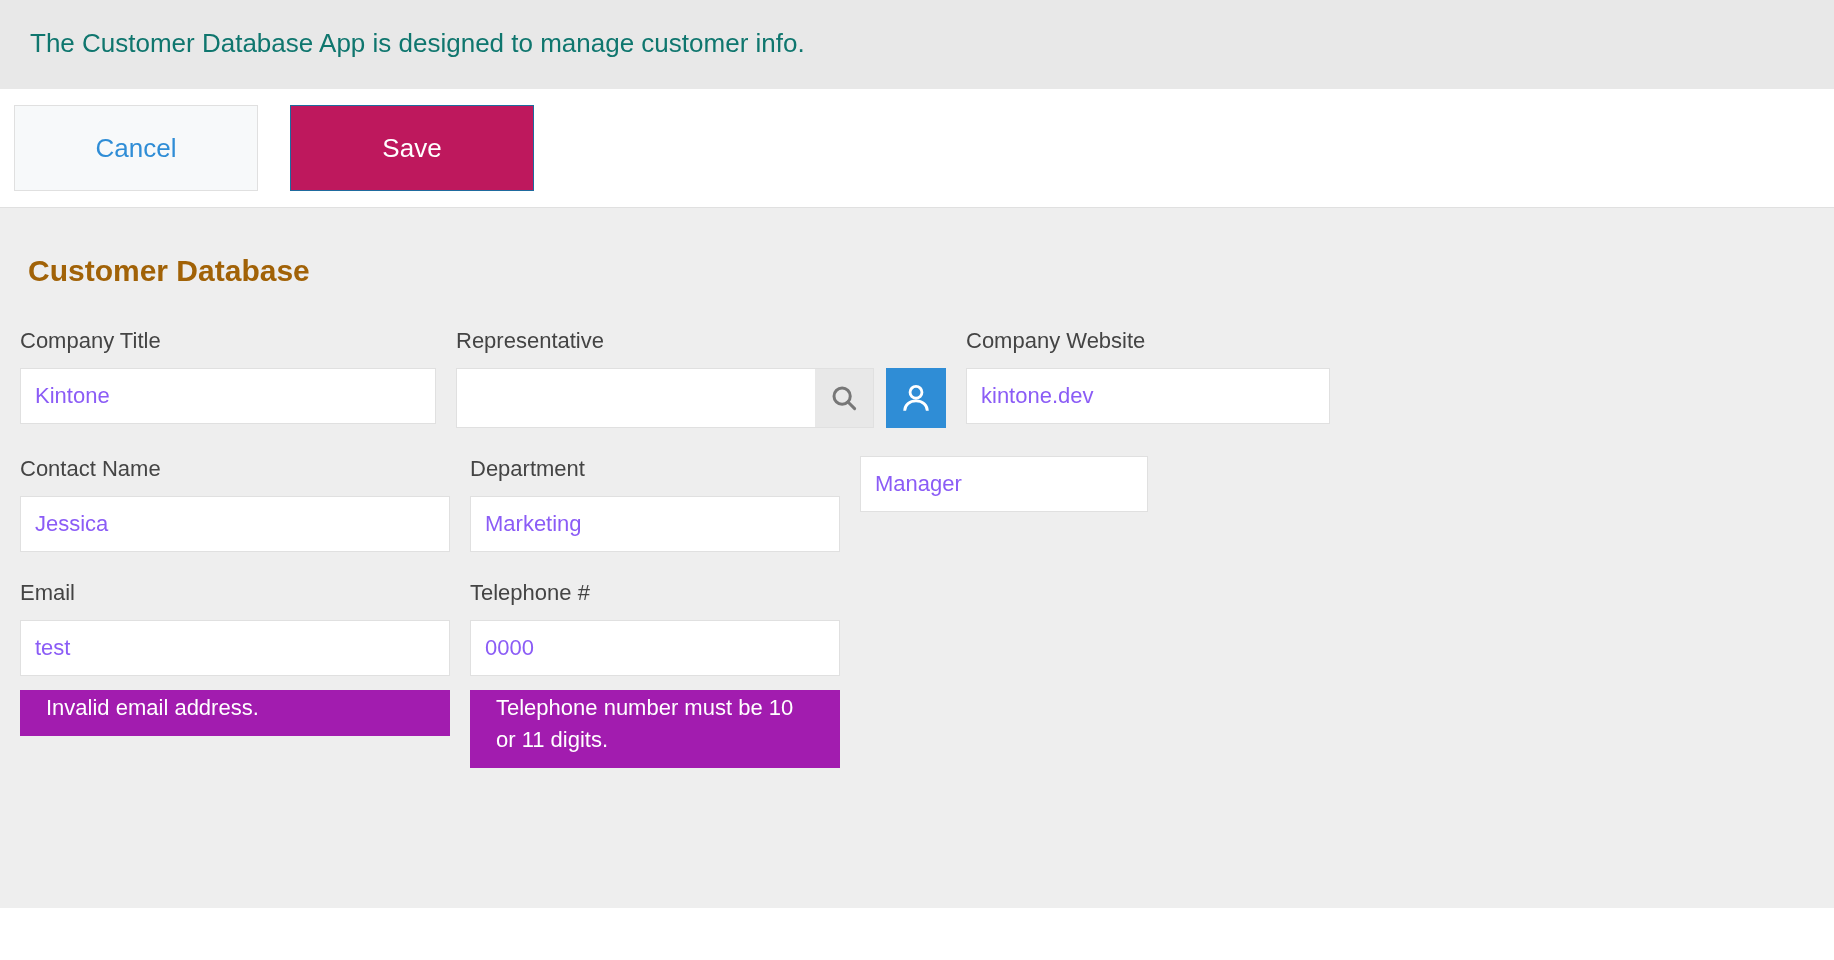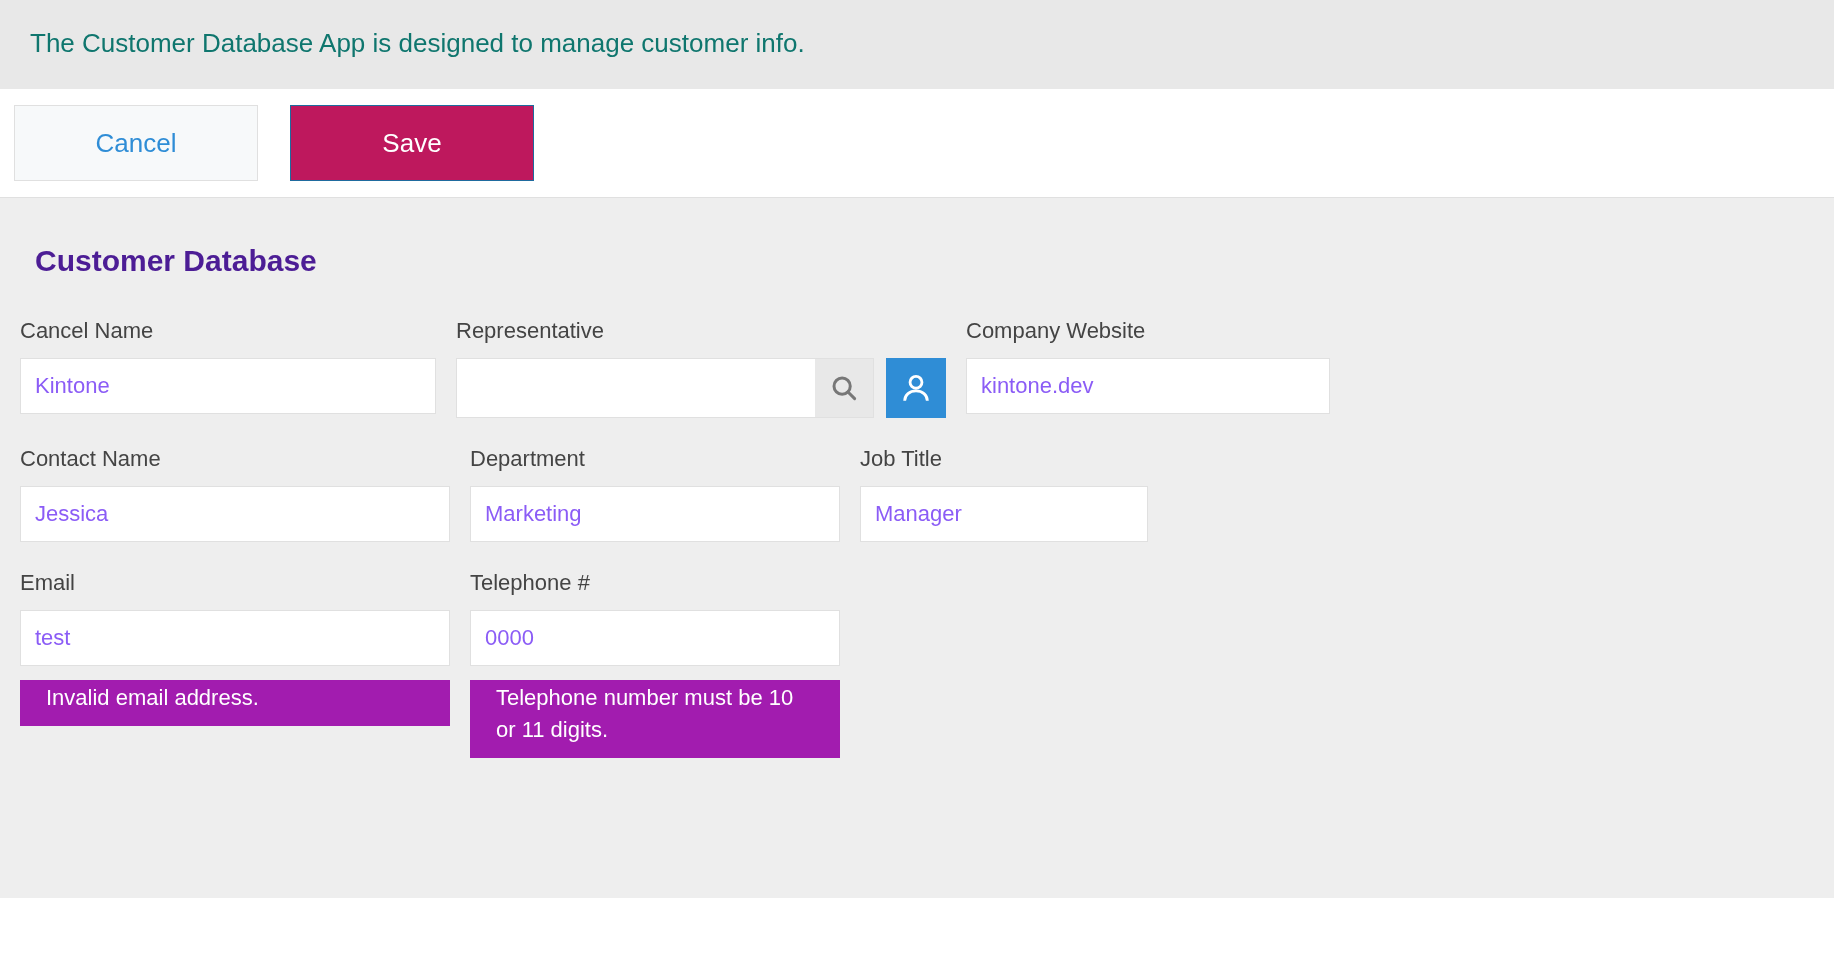--- a/index.html
+++ b/index.html
@@ -17,21 +17,21 @@
     color: #0f766e;
   }
   .toolbar {
     background: #ffffff;
     padding: 16px 14px;
     display: flex;
     gap: 32px;
     border-bottom: 1px solid #e0e0e0;
   }
   .btn {
-    height: 76px;
+    height: 86px;
     min-width: 244px;
     display: inline-flex;
     align-items: center;
     justify-content: center;
     font-size: 26px;
     border: 1px solid #e0e0e0;
     cursor: pointer;
     user-select: none;
   }
   .btn-cancel {
@@ -42,24 +42,24 @@
     background: #be185d;
     color: #ffffff;
     border-color: #1f6b9e;
   }
   .form-area {
     background: #eeeeee;
     padding: 30px 20px 60px 20px;
     min-height: 700px;
   }
   .form-title {
-    color: #4c1d95;
+    color: #a16207;
     font-size: 30px;
     font-weight: 700;
-    margin: 16px 0 40px 15px;
+    margin: 16px 0 40px 8px;
   }
   .row {
     display: flex;
     gap: 20px;
     margin-bottom: 28px;
     align-items: flex-start;
   }
   .field { width: 416px; }
   .field.med { width: 364px; }
   .field.sm  { width: 288px; }
@@ -141,21 +141,21 @@
     <span>Save</span>
   </div>
 </div>
 
 <div class="form-area">
 
   <h2 class="form-title">Customer Database</h2>
 
   <div class="row">
     <div class="field">
-      <label class="field-label">Cancel Name</label>
+      <label class="field-label">Company Title</label>
       <input class="text-input" type="text" value="Kintone" style="">
     </div>
     <div class="field rep">
       <label class="field-label">Representative</label>
       <div class="rep-group">
         <div class="rep-searchbox">
           <input type="text" style="">
           <div class="rep-search-iconwrap">
             <svg width="30" height="30" viewBox="0 0 24 24" fill="none" stroke="#777" stroke-width="2.4" stroke-linecap="round">
               <circle cx="10.5" cy="10.5" r="6.5"></circle>
@@ -180,21 +180,20 @@
   <div class="row">
     <div class="field" style="width:430px">
       <label class="field-label">Contact Name</label>
       <input class="text-input" type="text" value="Jessica" style="">
     </div>
     <div class="field" style="width:370px">
       <label class="field-label">Department</label>
       <input class="text-input" type="text" value="Marketing" style="">
     </div>
     <div class="field sm">
-      <label class="field-label">Job Title</label>
       <input class="text-input" type="text" value="Manager" style="">
     </div>
   </div>
 
   <div class="row">
     <div class="field" style="width:430px">
       <label class="field-label">Email</label>
       <input class="text-input" type="text" value="test" style="">
       <div class="error-banner">
         <span>Invalid email address.</span>

